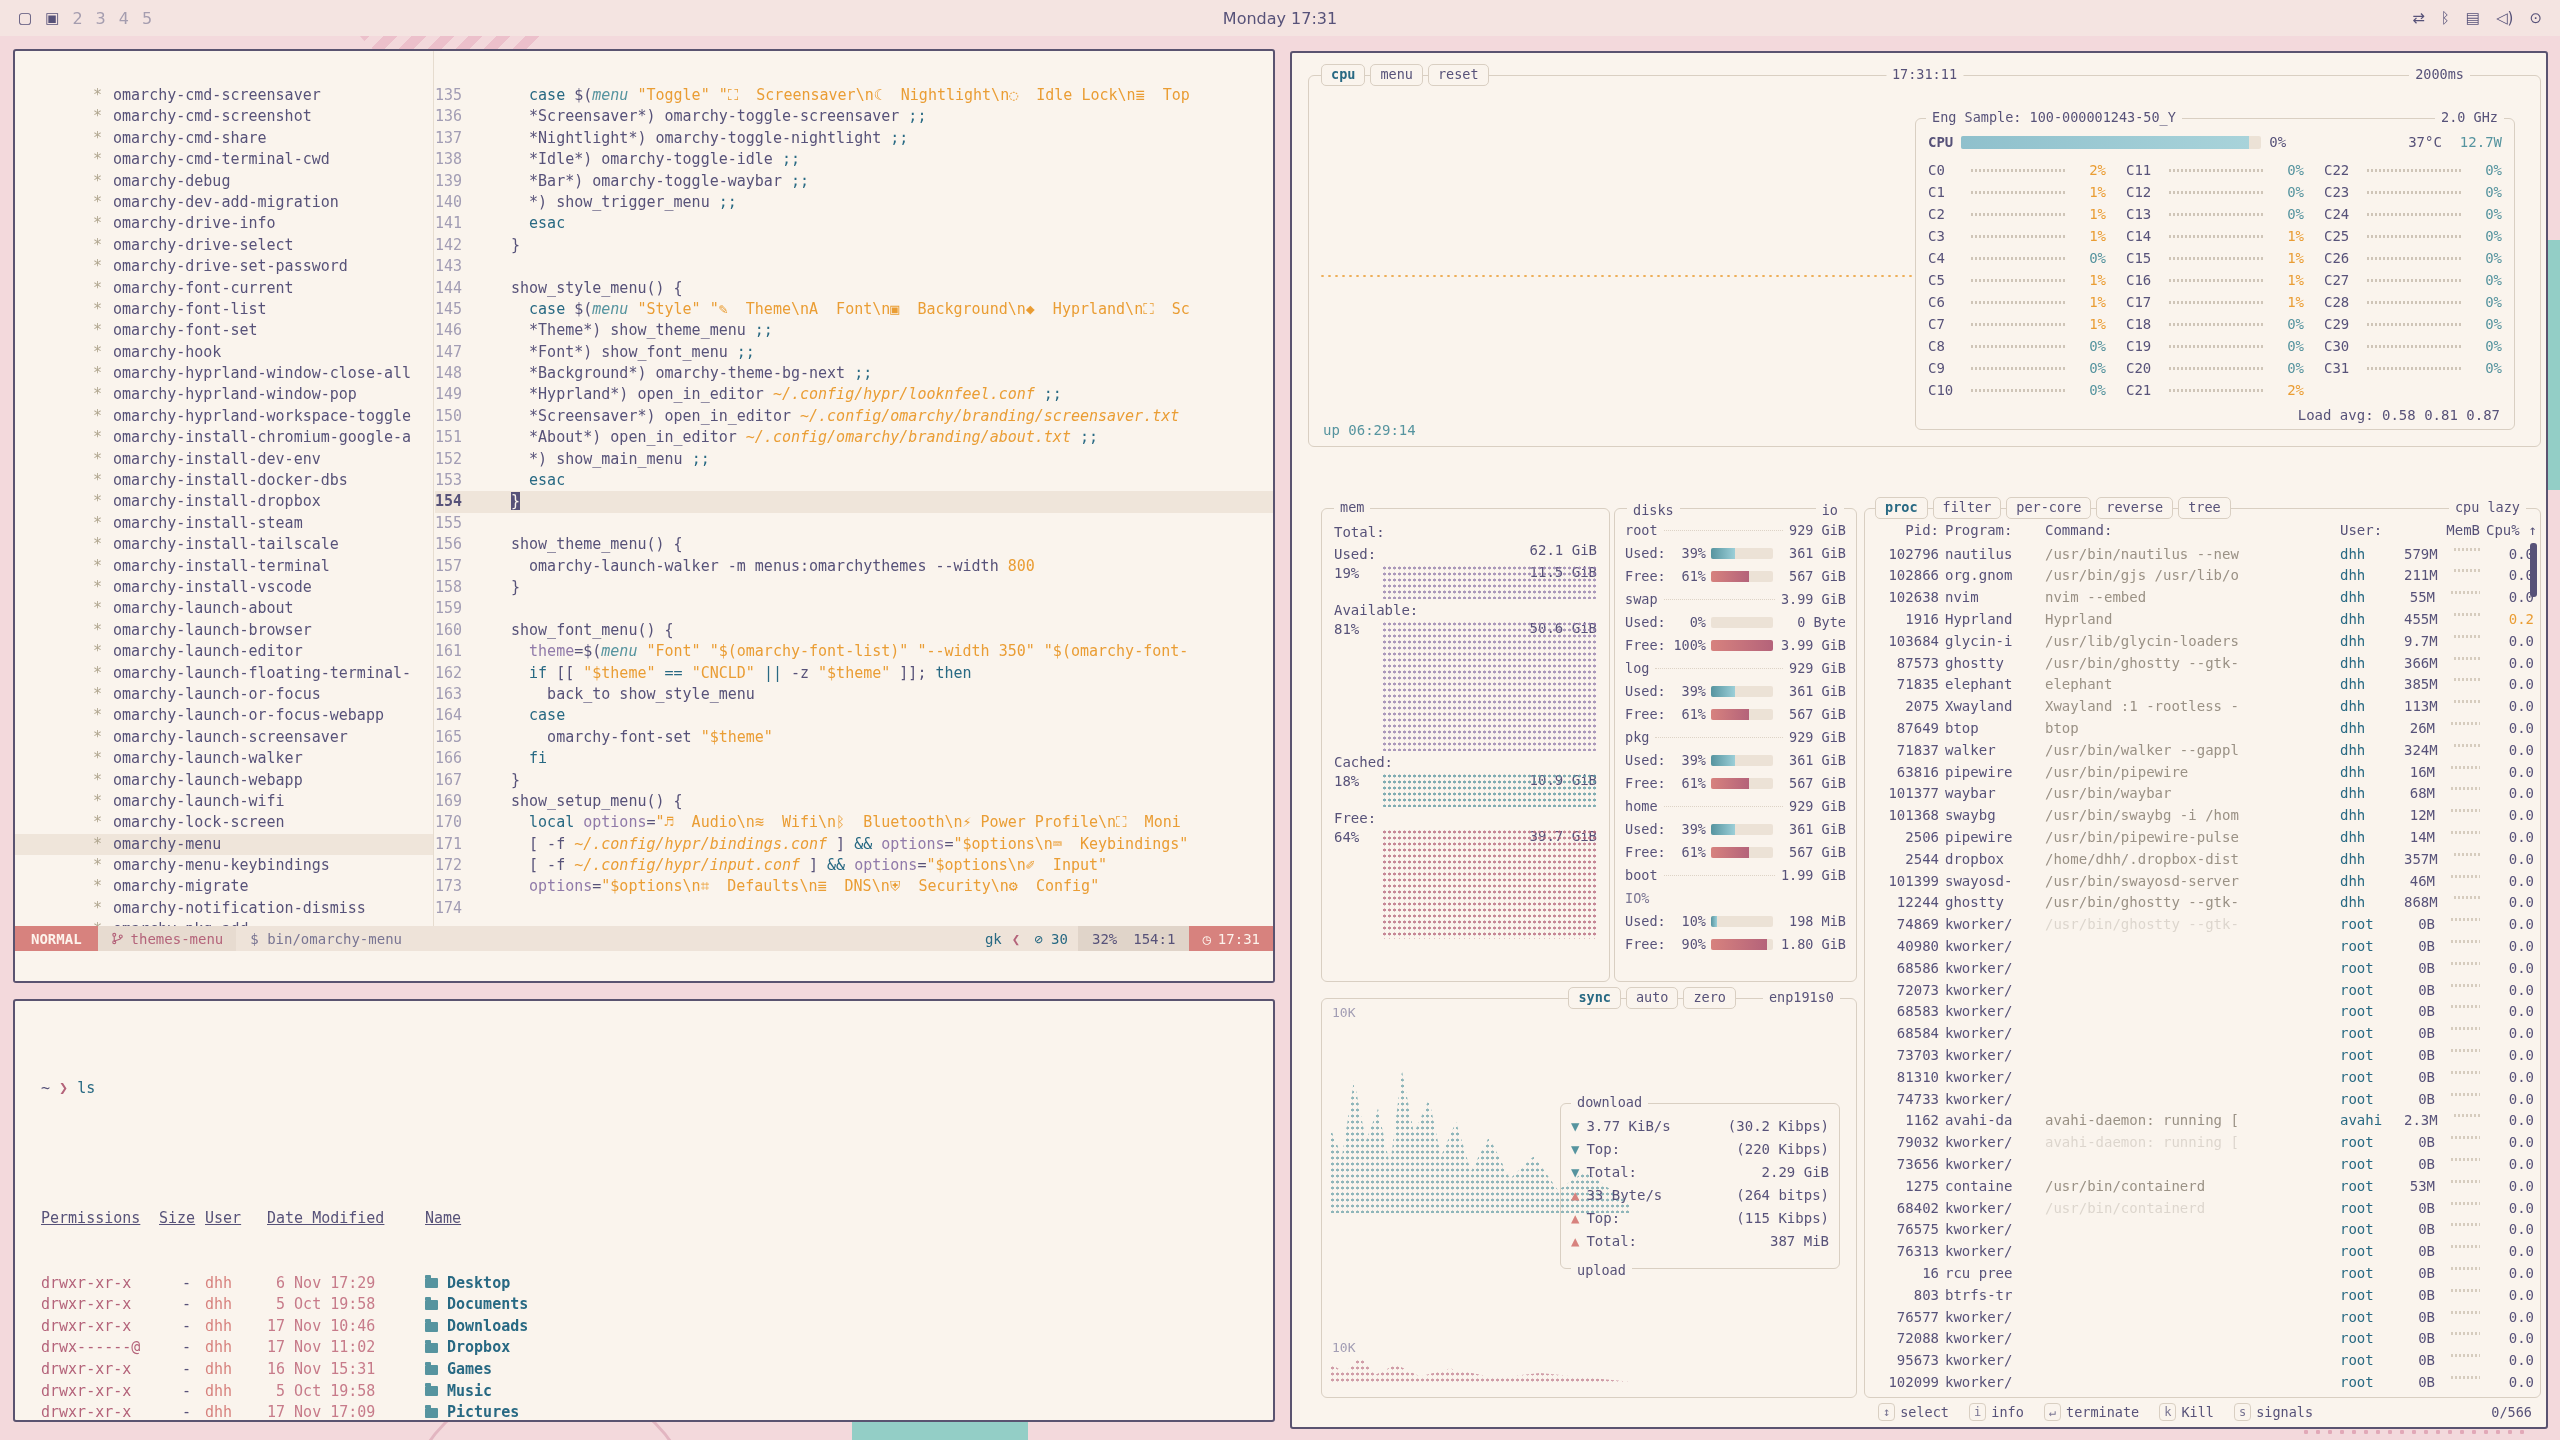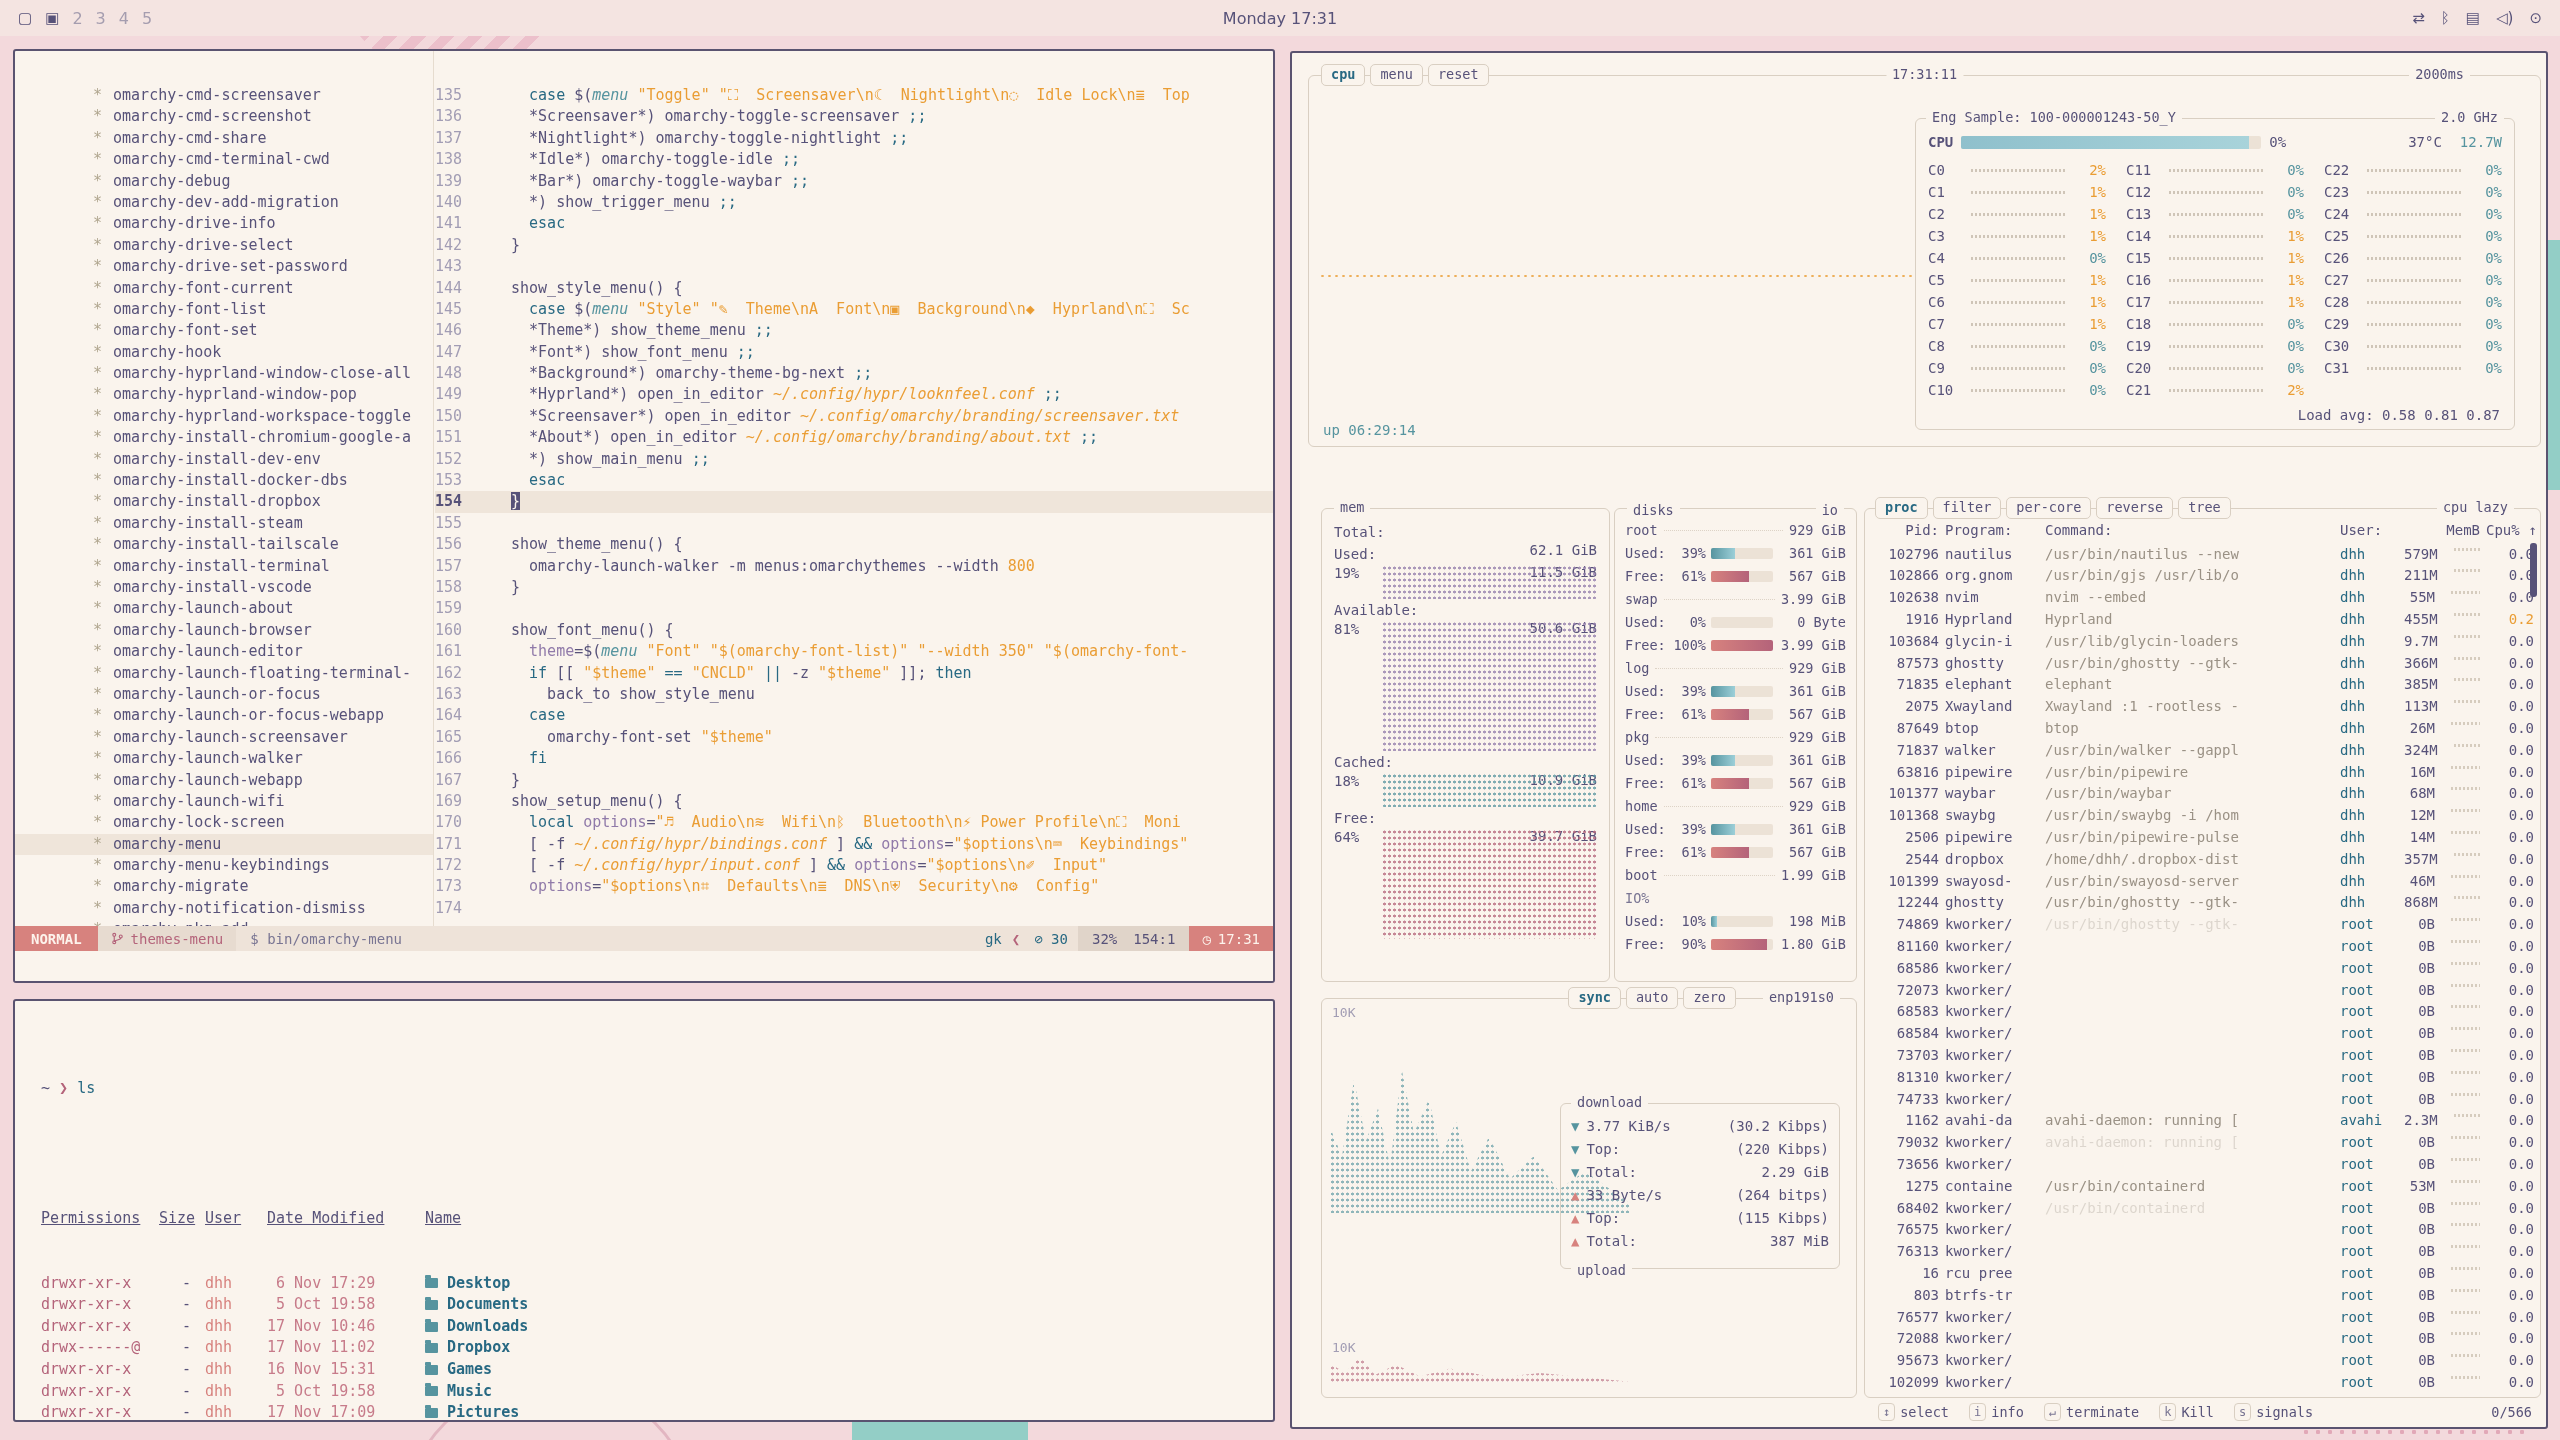--- a/index.html
+++ b/index.html
@@ -144,21 +144,21 @@
   .up-graph{position:absolute;left:8px;bottom:14px;width:300px;height:66px;opacity:.6;
     clip-path:polygon(0% 100%,0% 70%,5% 85%,10% 60%,15% 88%,22% 72%,30% 90%,40% 78%,55% 92%,70% 85%,100% 98%,100% 100%);}
   .net-stats{position:absolute;right:16px;top:104px;width:280px;height:166px;border:1.5px solid var(--bborder);
     border-radius:6px;padding:10px 10px 4px;}
   .net-dl-title{left:10px;} .net-ul-title{top:auto;bottom:-10px;left:10px;}
   .nrow{display:flex;align-items:center;height:23px;gap:7px;}
   .ndir.down{color:var(--foam);} .ndir.up{color:var(--rose);}
   .nleft{color:var(--text);} .nright{margin-left:auto;color:var(--text);}
   
   .proc-box{left:572px;top:455px;width:677px;height:890px;padding:10px 6px 4px 10px;}
-  .proc-mode{right:26px;}
+  .proc-mode{right:14px;}
   .phead,.prow{display:grid;grid-template-columns:64px 94px 1fr 58px 76px 48px;column-gap:6px;height:21.8px;
     align-items:center;white-space:nowrap;}
   .phead{color:var(--text);margin-bottom:2px;}
   .phead .pcol0,.phead .pcol4,.phead .pcol5{text-align:right;}
   .prow .pcol0{text-align:right;color:var(--text);}
   .prow .pcol1{color:var(--text);overflow:hidden;}
   .prow .pcol2{color:#9a9185;overflow:hidden;}
   .prow .pcol2.ghost{opacity:.3;}
   .prow .pcol3{color:var(--pine);}
   .prow .pcol4{display:flex;justify-content:flex-end;align-items:flex-start;gap:15px;color:var(--text);}
@@ -1100,21 +1100,21 @@
           <span class="pcol pcol1">kworker/</span>
           <span class="pcol pcol2 ghost">/usr/bin/ghostty --gtk-</span>
           <span class="pcol pcol3">root</span>
           <span class="pcol pcol4">
             <span class="pmem">0B</span>
             <span class="memdots"></span>
           </span>
           <span class="pcol pcol5">0.0</span>
         </div>
         <div class="prow">
-          <span class="pcol pcol0">81160</span>
+          <span class="pcol pcol0">40980</span>
           <span class="pcol pcol1">kworker/</span>
           <span class="pcol pcol2"></span>
           <span class="pcol pcol3">root</span>
           <span class="pcol pcol4">
             <span class="pmem">0B</span>
             <span class="memdots"></span>
           </span>
           <span class="pcol pcol5">0.0</span>
         </div>
         <div class="prow">

